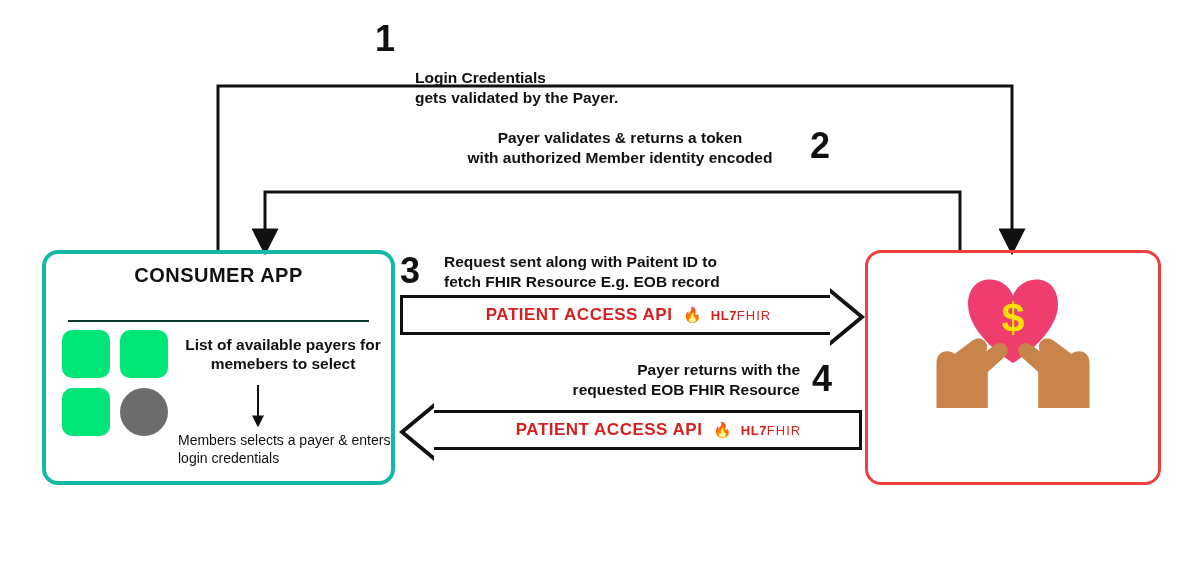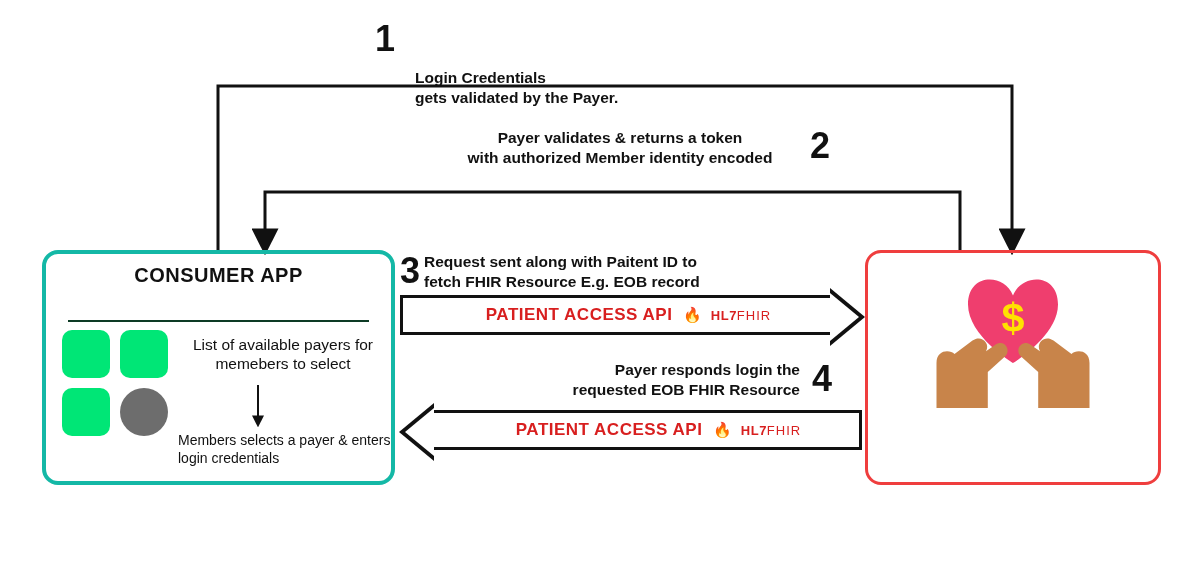--- a/index.html
+++ b/index.html
@@ -23,21 +23,21 @@
     padding: 10px 0 0 0;
   }
   .consumer-title { text-align:center; font-size:20px; font-weight:800; letter-spacing:0.5px; }
   .consumer-sub   { text-align:center; font-size:14px; font-weight:600; margin-top:4px; }
   .consumer-hr    { position:absolute; left:22px; right:22px; top:66px; border-top:2px solid #0d3b25; }
 
   .app-grid { position:absolute; left:22px; top:330px; width:110px; }
   .sq { width:48px; height:48px; border-radius:10px; position:absolute; background:#00e676; }
   .c  { width:48px; height:48px; border-radius:50%; position:absolute; background:#6d6d6d; }
 
-  .list-text   { left:178px; top:335px; width:210px; font-size:15.5px; text-align:center; font-weight:400; line-height:1.25; }
+  .list-text   { left:178px; top:335px; width:210px; font-size:15.5px; text-align:center; font-weight:700; line-height:1.25; }
   .select-text { left:178px; top:432px; width:215px; font-size:14px; font-weight:500; line-height:1.25; }
 
   
   .payer-box {
     left: 865px; top: 250px;
     width: 296px; height: 235px;
     border: 3px solid #ef3e3e;
     border-radius: 16px;
     text-align: center;
   }
@@ -45,21 +45,21 @@
 
   
   .stepnum { font-size:36px; font-weight:900; font-family: Arial, sans-serif; }
   .step-text { font-size:15.5px; font-weight:600; line-height:1.3; }
 
   .s1n { left:375px; top:18px; }
   .s1t { left:415px; top:21px; width:300px;margin-top:47px; }
   .s2n { left:810px; top:125px; }
   .s2t { left:440px; top:128px; width:360px; text-align:center; }
   .s3n { left:400px; top:250px; }
-  .s3t { left:424px; top:252px; width:360px; }
+  .s3t { left:444px; top:252px; width:360px; }
   .s4n { left:812px; top:358px; }
   .s4t { left:530px; top:360px; width:270px; text-align:right; }
 
   
   .api-arrow {
     position:absolute; height:40px; background:#fff; border:3px solid #111;
   }
   .api-arrow.right::after{
     content:""; position:absolute; right:-35px; top:-10px;
     width:0;height:0; border-top:29px solid transparent; border-bottom:29px solid transparent; border-left:35px solid #111;
@@ -139,21 +139,21 @@
 
 <div class="abs stepnum s2n">2</div>
 <div class="abs step-text s2t" style="white-space:pre-line">Payer validates &amp; returns a token
 with authorized Member identity encoded</div>
 
 <div class="abs stepnum s3n">3</div>
 <div class="abs step-text s3t" style="white-space:pre-line">Request sent along with Paitent ID to
 fetch FHIR Resource E.g. EOB record</div>
 
 <div class="abs stepnum s4n">4</div>
-<div class="abs step-text s4t" style="white-space:pre-line">Payer responds login the
+<div class="abs step-text s4t" style="white-space:pre-line">Payer returns with the
 requested EOB FHIR Resource</div>
 
 <div class="api-arrow right">
   <div class="api-label">
     <span>PATIENT ACCESS API</span>
     <span class="flame">🔥</span><span class="hl7">HL7</span><span class="fhir">FHIR</span>
   </div>
 </div>
 <div class="api-arrow left">
   <div class="api-label">

